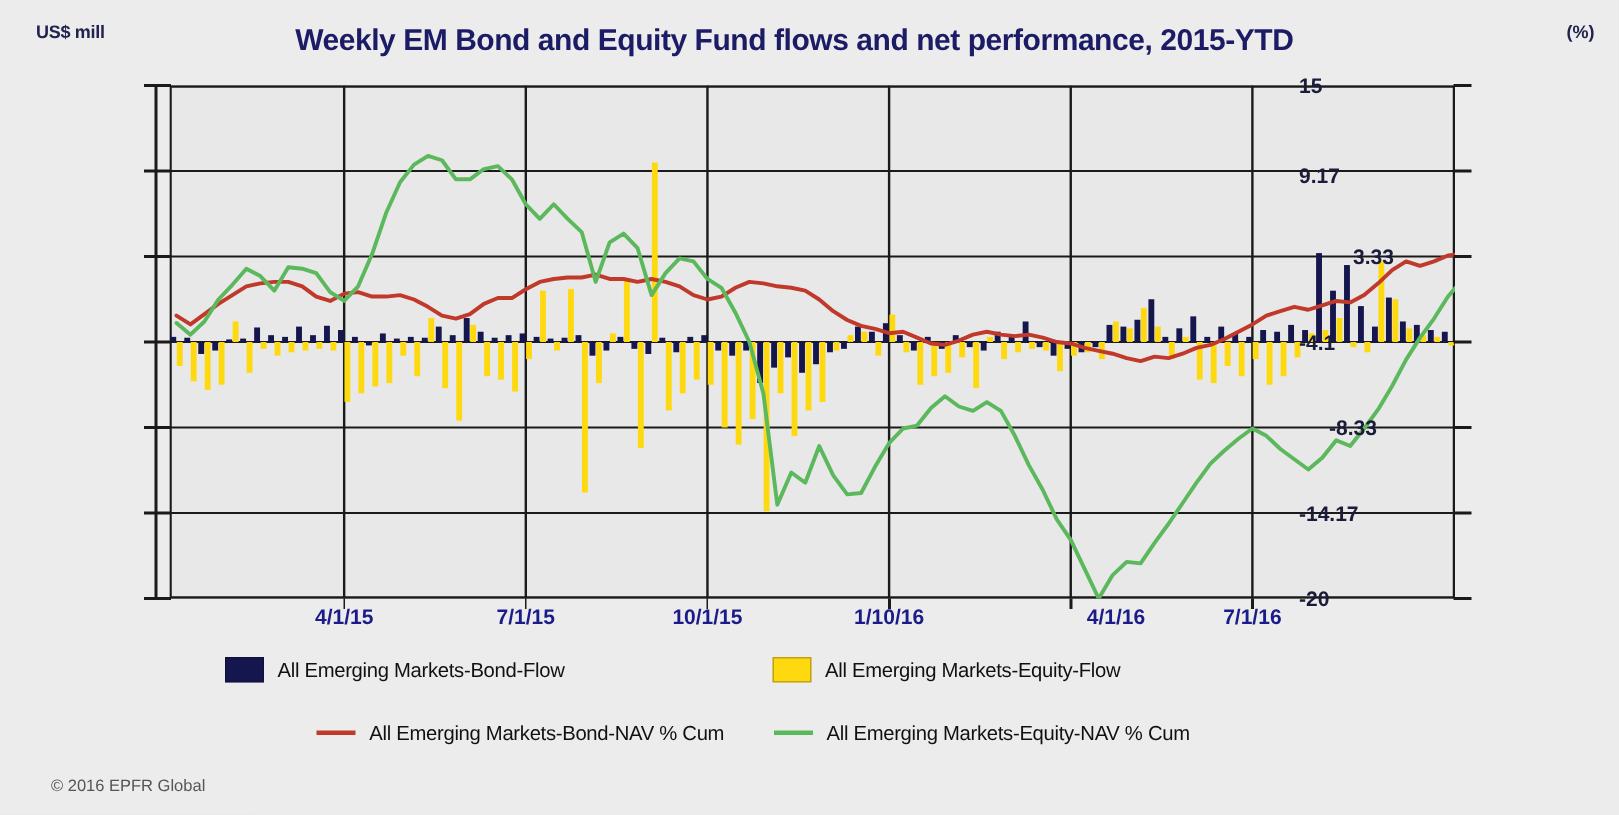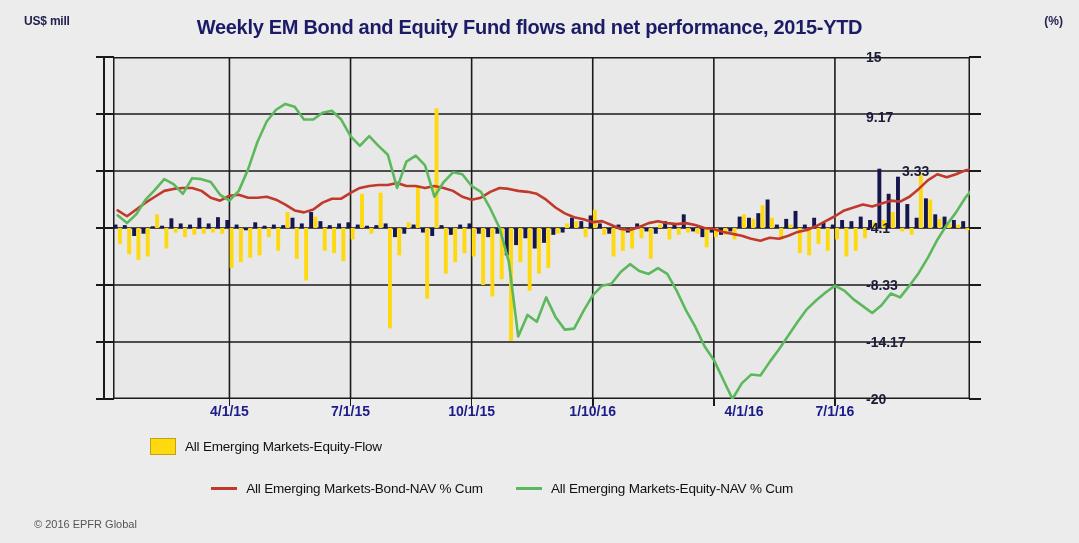--- a/index.html
+++ b/index.html
@@ -281,35 +281,39 @@
         <path d="M4.66 158.30 L13.97 166.11 L23.29 157.32 L32.60 142.66 L41.92 132.89 L51.23 122.14 L60.55 127.03 L69.86 136.80 L79.18 121.17 L88.49 122.14 L97.81 125.07 L107.13 137.78 L116.44 143.64 L125.76 133.87 L135.07 112.37 L144.39 85.01 L153.70 64.49 L163.02 52.77 L172.33 46.90 L181.65 49.83 L190.96 62.54 L200.28 62.54 L209.59 55.70 L218.91 53.74 L228.22 62.54 L237.54 79.15 L246.85 88.92 L256.17 79.15 L265.48 88.92 L274.80 97.71 L284.11 130.94 L293.43 104.55 L302.74 98.69 L312.06 108.46 L321.38 139.73 L330.69 125.07 L340.01 115.30 L349.32 117.26 L358.64 128.98 L367.95 134.85 L377.27 151.46 L386.58 171.00 L395.90 205.20 L405.21 279.46 L414.53 257.97 L423.84 264.81 L433.16 240.38 L442.47 259.92 L451.79 272.62 L461.10 271.65 L470.42 254.06 L479.73 238.42 L489.05 228.65 L498.36 226.70 L507.68 214.97 L516.99 207.15 L526.31 213.99 L535.63 216.93 L544.94 211.06 L554.26 216.93 L563.57 233.54 L572.89 253.08 L582.20 269.69 L591.52 289.23 L600.83 302.91 L610.15 322.46 L619.46 342.00 L628.78 326.37 L638.09 317.57 L647.41 318.55 L656.72 304.87 L666.04 292.17 L675.35 278.49 L684.67 264.81 L693.98 252.10 L703.30 243.31 L712.61 235.49 L721.93 228.65 L731.24 233.54 L740.56 242.33 L749.88 249.17 L759.19 256.01 L768.51 248.19 L777.82 236.47 L787.14 240.38 L796.45 228.65 L805.77 215.95 L815.08 200.31 L824.40 182.73 L833.71 168.07 L843.03 155.37 L852.34 140.71 L861.66 129.96 L870.97 136.80 " fill="none" stroke="#5cb85c" stroke-width="2.6" stroke-linejoin="round" stroke-linecap="round"></path>
       </svg>
   </div>
 
   <div id="y-left-ticks"></div>
   <div id="y-right-ticks">
       <div class="ytick-right" style="top: 57px;">15</div>
       <div class="ytick-right" style="top: 117px;">9.17</div>
       <div class="ytick-right" style="top: 171.033px; margin-left: 36px;">3.33</div>
       <div class="ytick-right" style="top: 228px;">-4.1</div>
-      <div class="ytick-right" style="top: 284.967px;">-8.33</div>
+      <div class="ytick-right" style="top: 284.967px; margin-left: 20px;">-8.33</div>
       <div class="ytick-right" style="top: 342.033px;">-14.17</div>
       <div class="ytick-right" style="top: 399px;">-20</div>
     </div>
   <div id="x-ticks">
       <div class="xtick" style="left: 229.44px; top: 403px;">4/1/15</div>
       <div class="xtick" style="left: 350.538px; top: 403px;">7/1/15</div>
       <div class="xtick" style="left: 471.636px; top: 403px;">10/1/15</div>
       <div class="xtick" style="left: 592.734px; top: 403px;">1/10/16</div>
       <div class="xtick" style="left: 744px; top: 403px;">4/1/16</div>
       <div class="xtick" style="left: 834.929px; top: 403px;">7/1/16</div>
     </div>
 
   <div class="legend">
     <div class="legend-row">
+      <div class="legend-item" style="width:365px;">
+        <span class="sw-box" style="background:#16164f;"></span>
+        <span class="lbl">All Emerging Markets-Bond-Flow</span>
+      </div>
       <div class="legend-item">
         <span class="sw-box" style="background:#ffd910;"></span>
         <span class="lbl">All Emerging Markets-Equity-Flow</span>
       </div>
     </div>
     <div class="legend-row" style="padding-left:28px;">
       <div class="legend-item" style="width:338px;justify-content:center;">
         <span class="sw-line" style="background:#c0392b;"></span>
         <span class="lbl">All Emerging Markets-Bond-NAV % Cum</span>
       </div>

